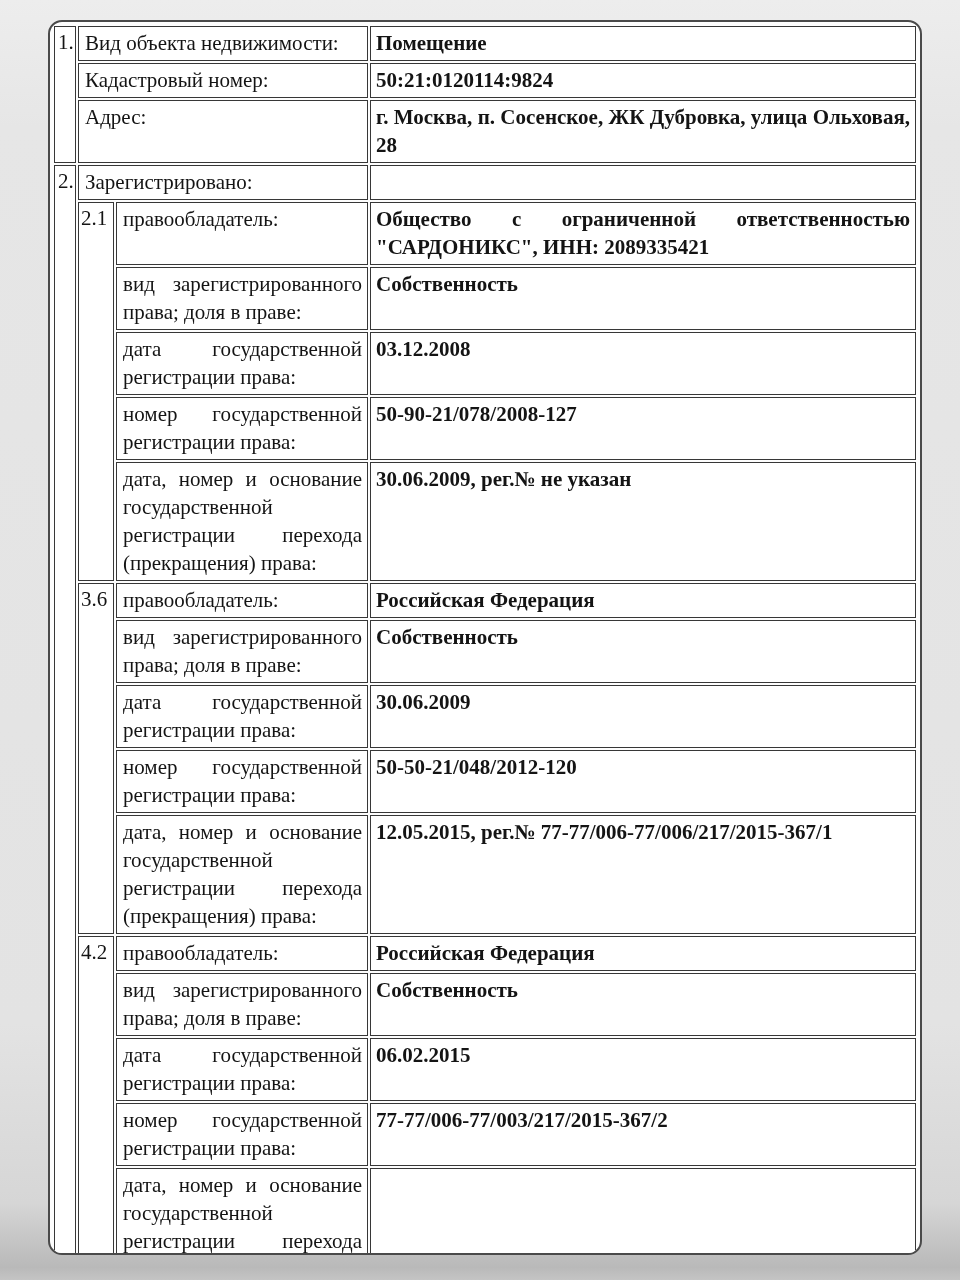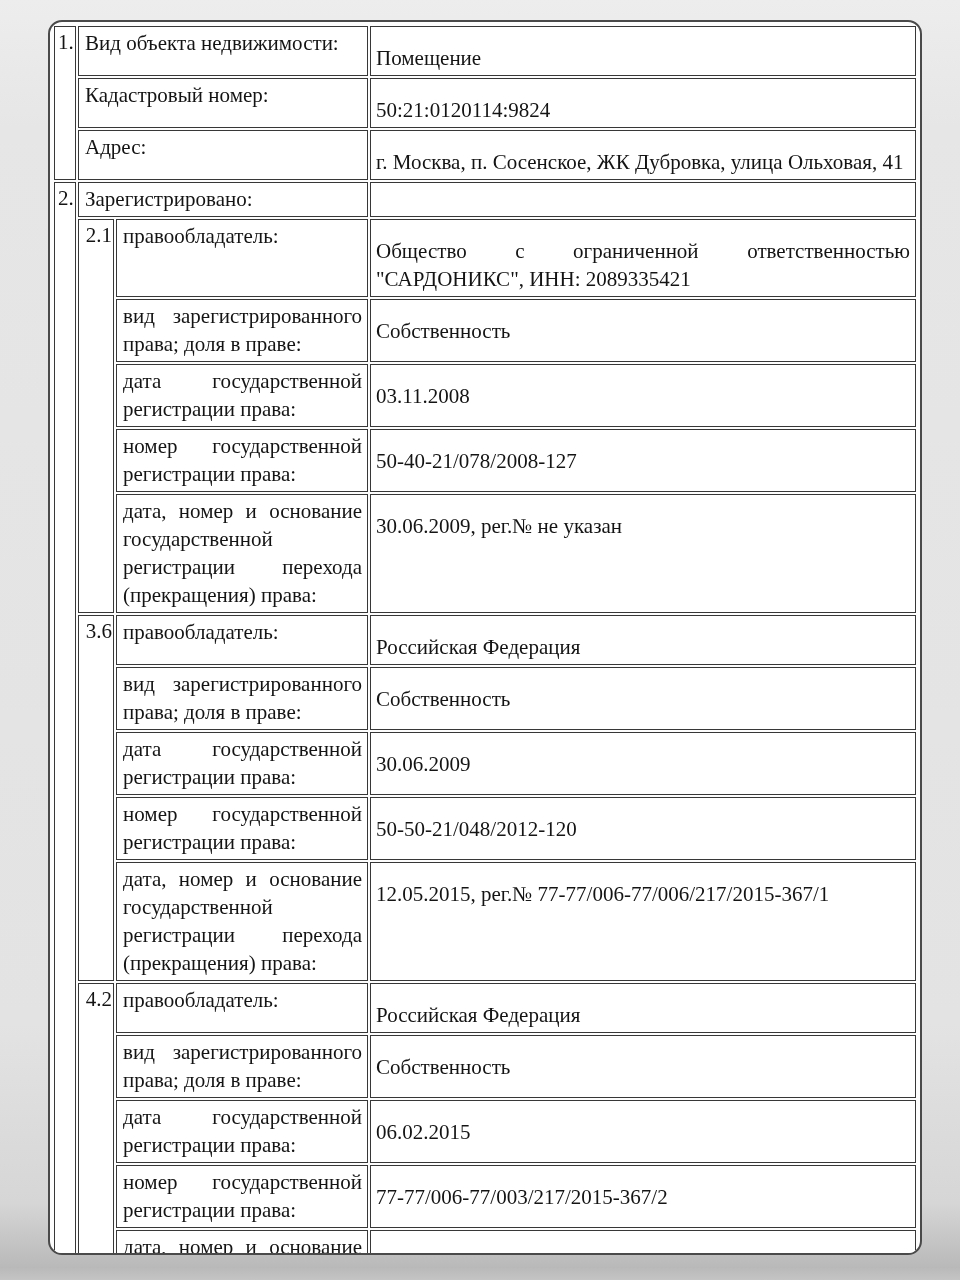--- a/index.html
+++ b/index.html
@@ -34,26 +34,25 @@
   col.c-lbl { width: 252px; }
   col.c-val { width: auto; }
   td {
     border: 1px solid #373737;
     vertical-align: top;
     color: #141414;
     font-size: 21px;
     line-height: 28px;
     background: #ffffff;
     overflow: hidden;
-    text-align: right;
   }
   td.num  { padding: 1px 1px 1px 3px; text-align: left; }
   td.sub  { padding: 1px 1px 1px 2px; }
   td.lbl  { padding: 2px 5px 3px 6px; text-align: justify; text-justify: inter-word; margin-top: 32px; }
-  td.val  { padding: 17px 5px 3px 5px; text-align: justify; text-justify: inter-word; }
+  td.val  { padding: 2px 5px 3px 5px; text-align: justify; text-justify: inter-word; font-weight: bold; }
   td.val.empty { text-align: left; }
 </style>
 </head>
 <body>
 
 <div class="card">
   <table class="rec">
     <colgroup>
       <col class="c-num">
         <col class="c-sub">
@@ -66,45 +65,45 @@
         <td class="num" rowspan="3">1.</td>
         <td class="lbl" colspan="2">Вид объекта недвижимости:</td>
         <td class="val">Помещение</td>
       </tr>
       <tr>
         <td class="lbl" colspan="2">Кадастровый номер:</td>
         <td class="val">50:21:0120114:9824</td>
       </tr>
       <tr>
         <td class="lbl" colspan="2">Адрес:</td>
-        <td class="val">г. Москва, п. Сосенское, ЖК Дубровка, улица Ольховая, 41</td>
+        <td class="val">г. Москва, п. Сосенское, ЖК Дубровка, улица Ольховая, 28</td>
       </tr>
 
       <tr>
         <td class="num" rowspan="16">2.</td>
         <td class="lbl" colspan="2">Зарегистрировано:</td>
         <td class="val empty"></td>
       </tr>
 
       <tr>
         <td class="sub" rowspan="5">2.1</td>
         <td class="lbl">правообладатель:</td>
         <td class="val">Общество с ограниченной ответственностью "САРДОНИКС", ИНН: 2089335421</td>
       </tr>
       <tr>
         <td class="lbl">вид зарегистрированного права; доля в праве:</td>
         <td class="val">Собственность</td>
       </tr>
       <tr>
         <td class="lbl">дата государственной регистрации права:</td>
-        <td class="val">03.11.2008</td>
+        <td class="val">03.12.2008</td>
       </tr>
       <tr>
         <td class="lbl">номер государственной регистрации права:</td>
-        <td class="val">50-40-21/078/2008-127</td>
+        <td class="val">50-90-21/078/2008-127</td>
       </tr>
       <tr>
         <td class="lbl">дата, номер и основание государственной регистрации перехода (прекращения) права:</td>
         <td class="val">30.06.2009, рег.№ не указан</td>
       </tr>
 
       <tr>
         <td class="sub" rowspan="5">3.6</td>
         <td class="lbl">правообладатель:</td>
         <td class="val">Российская Федерация</td>

